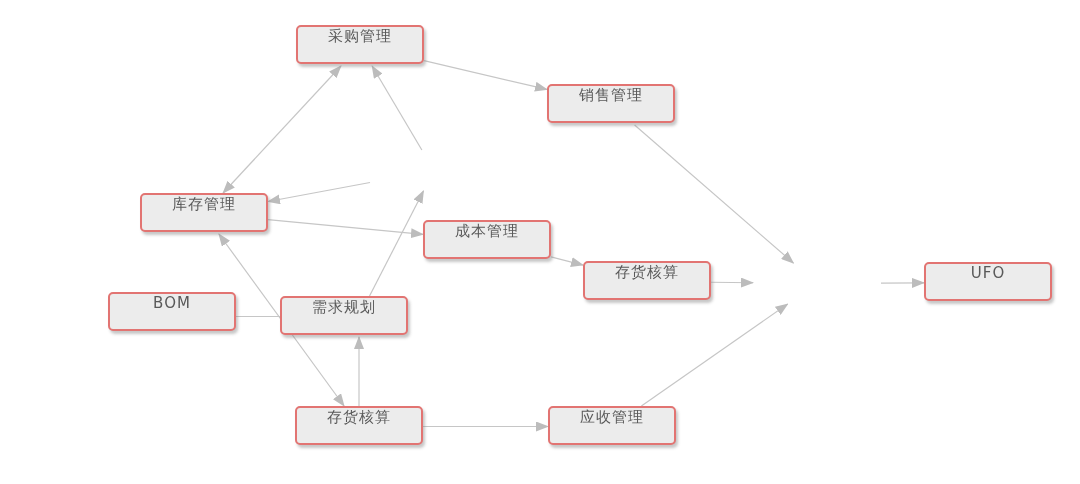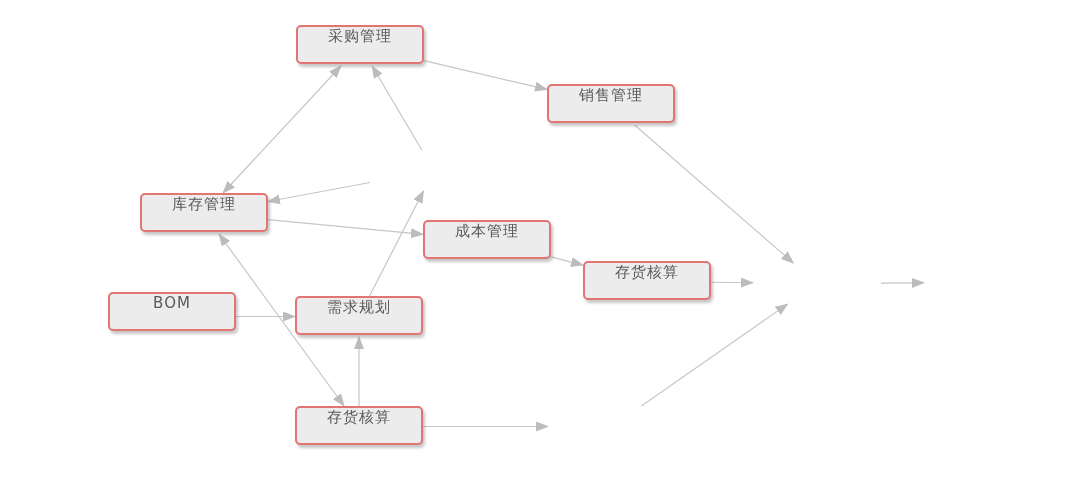--- a/index.html
+++ b/index.html
@@ -88,27 +88,33 @@
 
   <div class="node" style="left:423px; top:220px">
     <span class="node-label">成本管理</span>
   </div>
 
   <div class="node" style="left:583px; top:261px">
     <span class="node-label">存货核算</span>
   </div>
 
 
+  <div class="node" style="left:924px; top:262px">
+    <span class="node-label">UFO</span>
+  </div>
 
   <div class="node" style="left:108px; top:292px">
     <span class="node-label">BOM</span>
   </div>
 
-  <div class="node" style="left:295px; top:296px">
+  <div class="node" style="left:280px; top:296px">
     <span class="node-label">需求规划</span>
   </div>
 
   <div class="node" style="left:295px; top:406px">
     <span class="node-label">存货核算</span>
   </div>
 
+  <div class="node" style="left:548px; top:406px">
+    <span class="node-label">应收管理</span>
+  </div>
 
 </div>
 
 </body></html>

